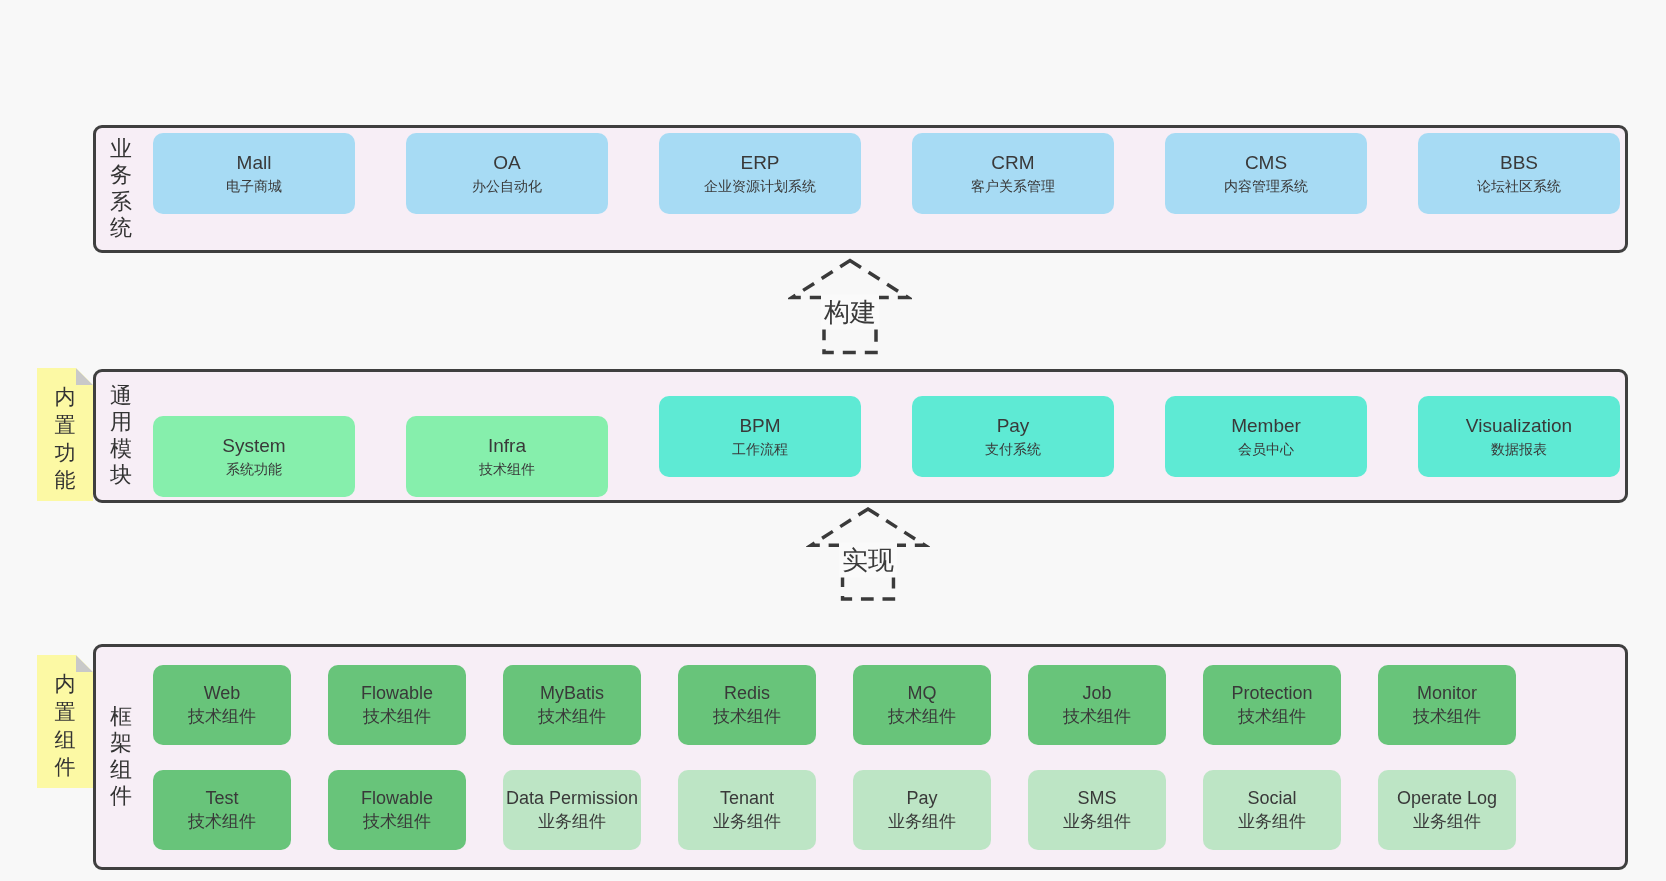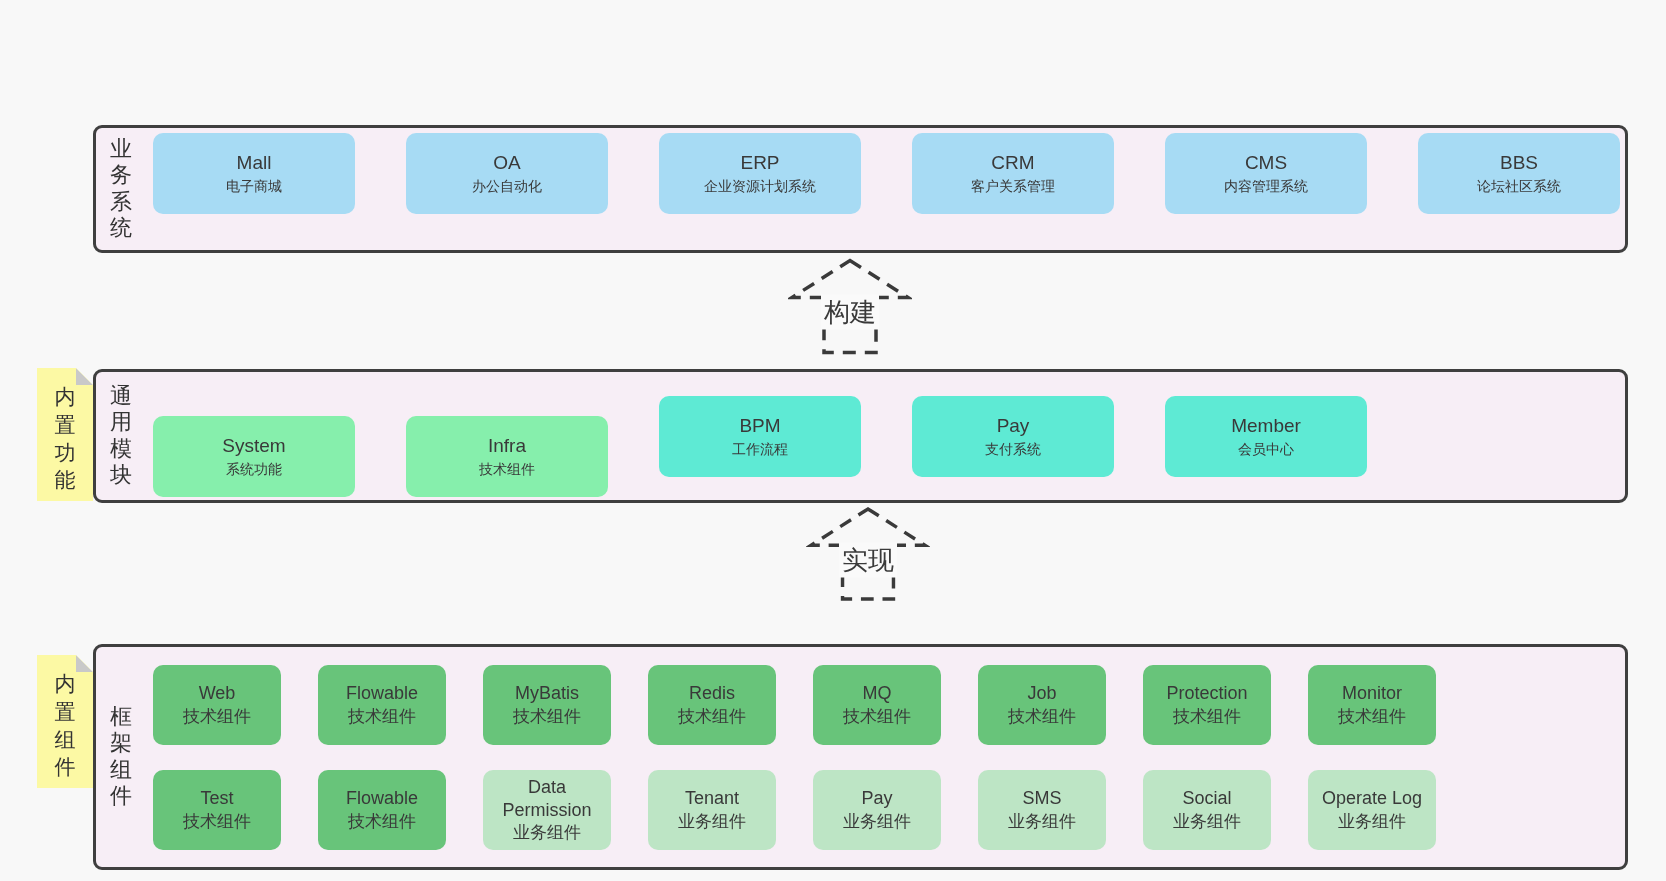--- a/index.html
+++ b/index.html
@@ -37,21 +37,21 @@
   .layer-modules  .boxrow { top:24px; }
   .layer-components .boxrow.r1 { top:18px; }
   .layer-components .boxrow.r2 { top:123px; }
 
   .box {
     border-radius:10px;
     display:flex; flex-direction:column; align-items:center; justify-content:center;
     text-align:center; flex:0 0 auto;
   }
   .box-wide   { width:202px; height:81px; }
-  .box-narrow { width:128px; height:80px; }
+  .box-narrow { width:138px; height:80px; }
   .bname { font-size:19px; line-height:1.4; }
   .bdesc { font-size:14px; line-height:1.4; }
   .box-narrow .bname { font-size:18px; line-height:1.3; }
   .box-narrow .bdesc { font-size:17px; line-height:1.3; }
 
   .c-blue       { background:#a7dbf4; }
   .c-red        { background:#86efac;margin-top:20px; }
   .c-pink       { background:#5eead4; }
   .c-green      { background:#68c47a; }
   .c-greenlight { background:#bde5c5; }
@@ -149,20 +149,24 @@
       <div class="bdesc">工作流程</div>
     </div>
     <div class="box box-wide c-pink">
       <div class="bname">Pay</div>
       <div class="bdesc">支付系统</div>
     </div>
     <div class="box box-wide c-pink">
       <div class="bname">Member</div>
       <div class="bdesc">会员中心</div>
     </div>
+    <div class="box box-wide c-pink">
+      <div class="bname">Visualization</div>
+      <div class="bdesc">数据报表</div>
+    </div>
   </div>
 </div>
 
 <div class="arrow arrow-implement">
   <svg viewBox="0 0 124 98">
     <polygon points="62,3 120,40 88,40 88,95 36,95 36,40 4,40" fill="none" stroke="#3a3a3a" stroke-width="3.5" stroke-dasharray="13 9"></polygon>
   </svg>
   <div class="arrow-label">实现</div>
 </div>
 

